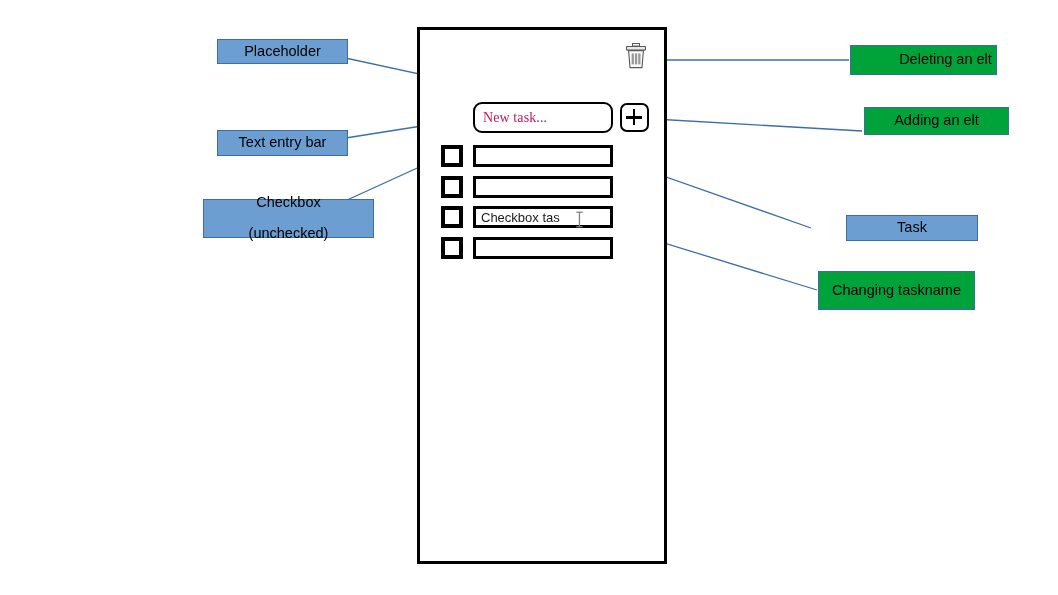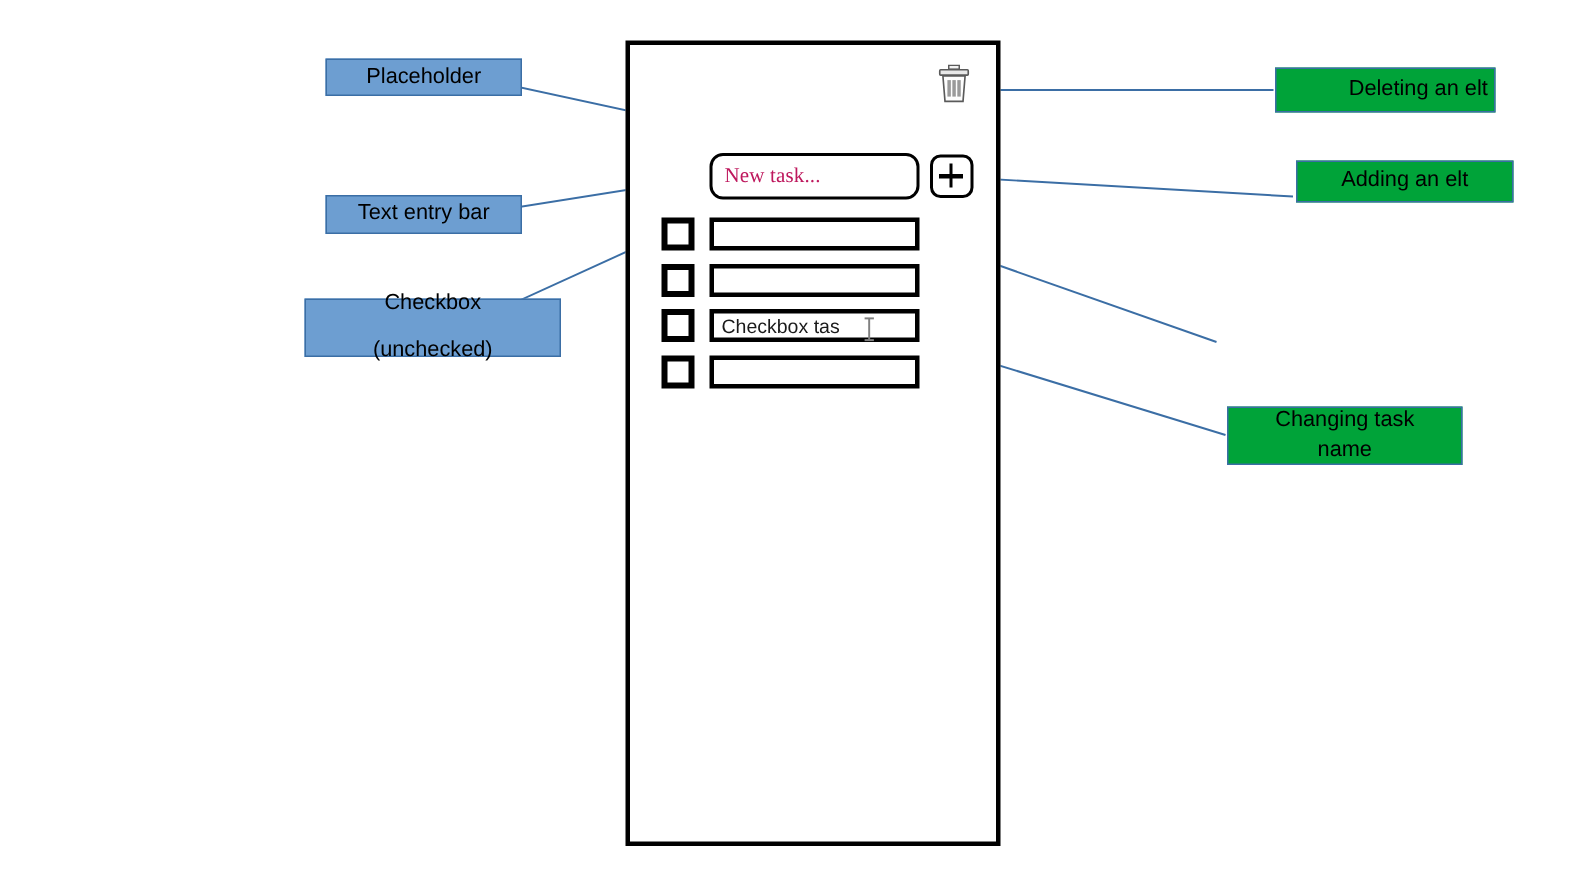--- a/index.html
+++ b/index.html
@@ -263,19 +263,22 @@
   </div>
 
   <div class="anno anno-green" style="left:850px; top:45px; width:147px; height:30px;padding-left:48px;">
     <span>Deleting an elt</span>
   </div>
 
   <div class="anno anno-green" style="left:864px; top:107px; width:145px; height:28px;">
     <span>Adding an elt</span>
   </div>
 
-
-  <div class="anno anno-green" style="left:818px; top:271px; width:157px; height:39px; flex-direction:column;">
+  <div class="anno anno-blue" style="left:812px; top:215px; width:132px; height:26px;">
+    <span>Task</span>
+  </div>
+
+  <div class="anno anno-green" style="left:818px; top:271px; width:157px; height:39px; flex-direction:row;">
     <span>Changing task</span>
     <span>name</span>
   </div>
 
 </div>
 
 </body></html>

